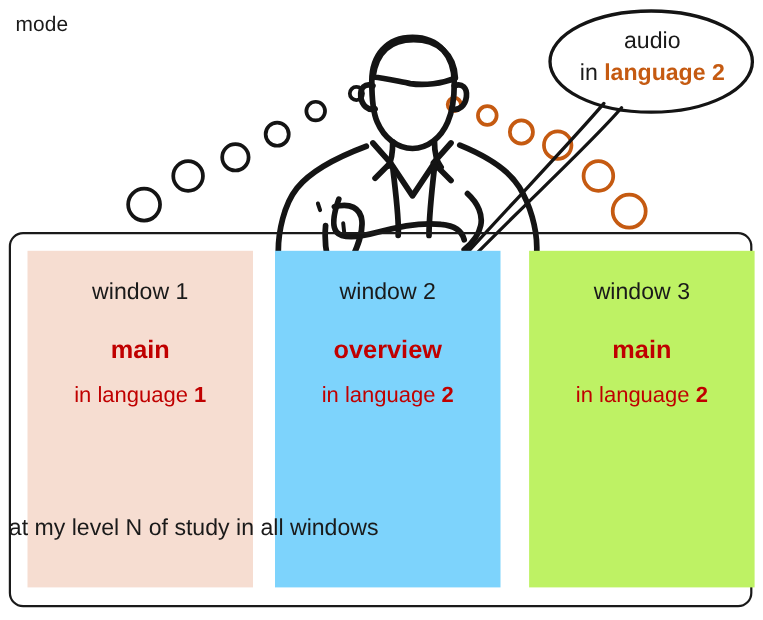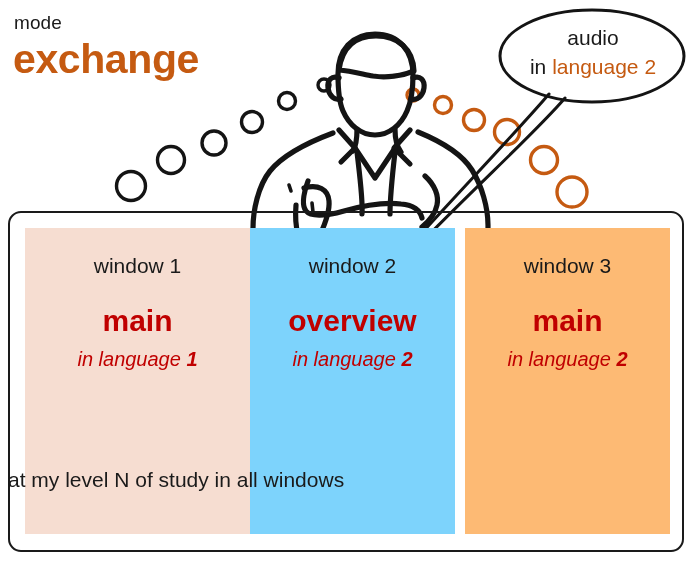--- a/index.html
+++ b/index.html
@@ -59,21 +59,21 @@
     left: 500px;
     top: 24px;
     width: 186px;
     text-align: center;
     line-height: 1.30;
     font-size: 21px;
     color: #1a1a1a;
     white-space: nowrap;
   }
   .bubble-line2 { margin-top: 2px; }
-  .accent-orange { color: #C55A11; }
+  .accent-orange { color: #C55A11; font-weight: bold; }
 
   
   .window-frame {
     position: absolute;
     left: 8px;
     top: 211px;
     width: 676px;
     height: 341px;
     border: 2px solid #1a1a1a;
     border-radius: 13px;
@@ -88,70 +88,68 @@
     width: 645px;
     height: 306px;
   }
   .panel {
     position: absolute;
     top: 0;
     width: 205px;
     height: 306px;
     text-align: center;
   }
-  .panel-1 { left: 0px;   background: #F6DDD1; padding-left: 20px; }
+  .panel-1 { left: 0px;   background: #F6DDD1; }
   .panel-2 { left: 225px; background: #7dd3fc; }
-  .panel-3 { left: 440px; background: #fdba74; }
+  .panel-3 { left: 456px; background: #bef264; }
 
   .panel-title {
     position: absolute;
     left: 0; right: 0;
     top: 26px;
     font-size: 21px;
     color: #1a1a1a;
     white-space: nowrap;
   }
   .panel-role {
     position: absolute;
     left: 0; right: 0;
     top: 76px;
-    font-size: 30px;
+    font-size: 23px;
     font-weight: bold;
     color: #C00000;
     white-space: nowrap;
   }
   .panel-lang {
     position: absolute;
     left: 0; right: 0;
     top: 120px;
     font-size: 20px;
     color: #C00000;
     white-space: nowrap;
-    font-style: italic;
   }
   .panel-lang b { font-weight: bold; }
 
   
   .footer-note {
     position: absolute;
     left: 8px;
     top: 468px;
     width: 676px;
     font-size: 21px;
     color: #1a1a1a;
     white-space: nowrap;
   }
 </style>
 </head>
 <body>
 
 <div id="stage">
 
   <div class="mode-label">mode</div>
-  <div class="mode-name">exchange</div>
 
   <svg class="art" viewBox="0 0 694 564">
 
     <g fill="none" stroke="#141414" stroke-width="3.4">
       <circle cx="324" cy="85" r="6"></circle>
       <circle cx="287" cy="101" r="8.5"></circle>
       <circle cx="252" cy="122" r="10.5"></circle>
       <circle cx="214" cy="143" r="12"></circle>
       <circle cx="171" cy="160" r="13.5"></circle>
       <circle cx="131" cy="186" r="14.5"></circle>

